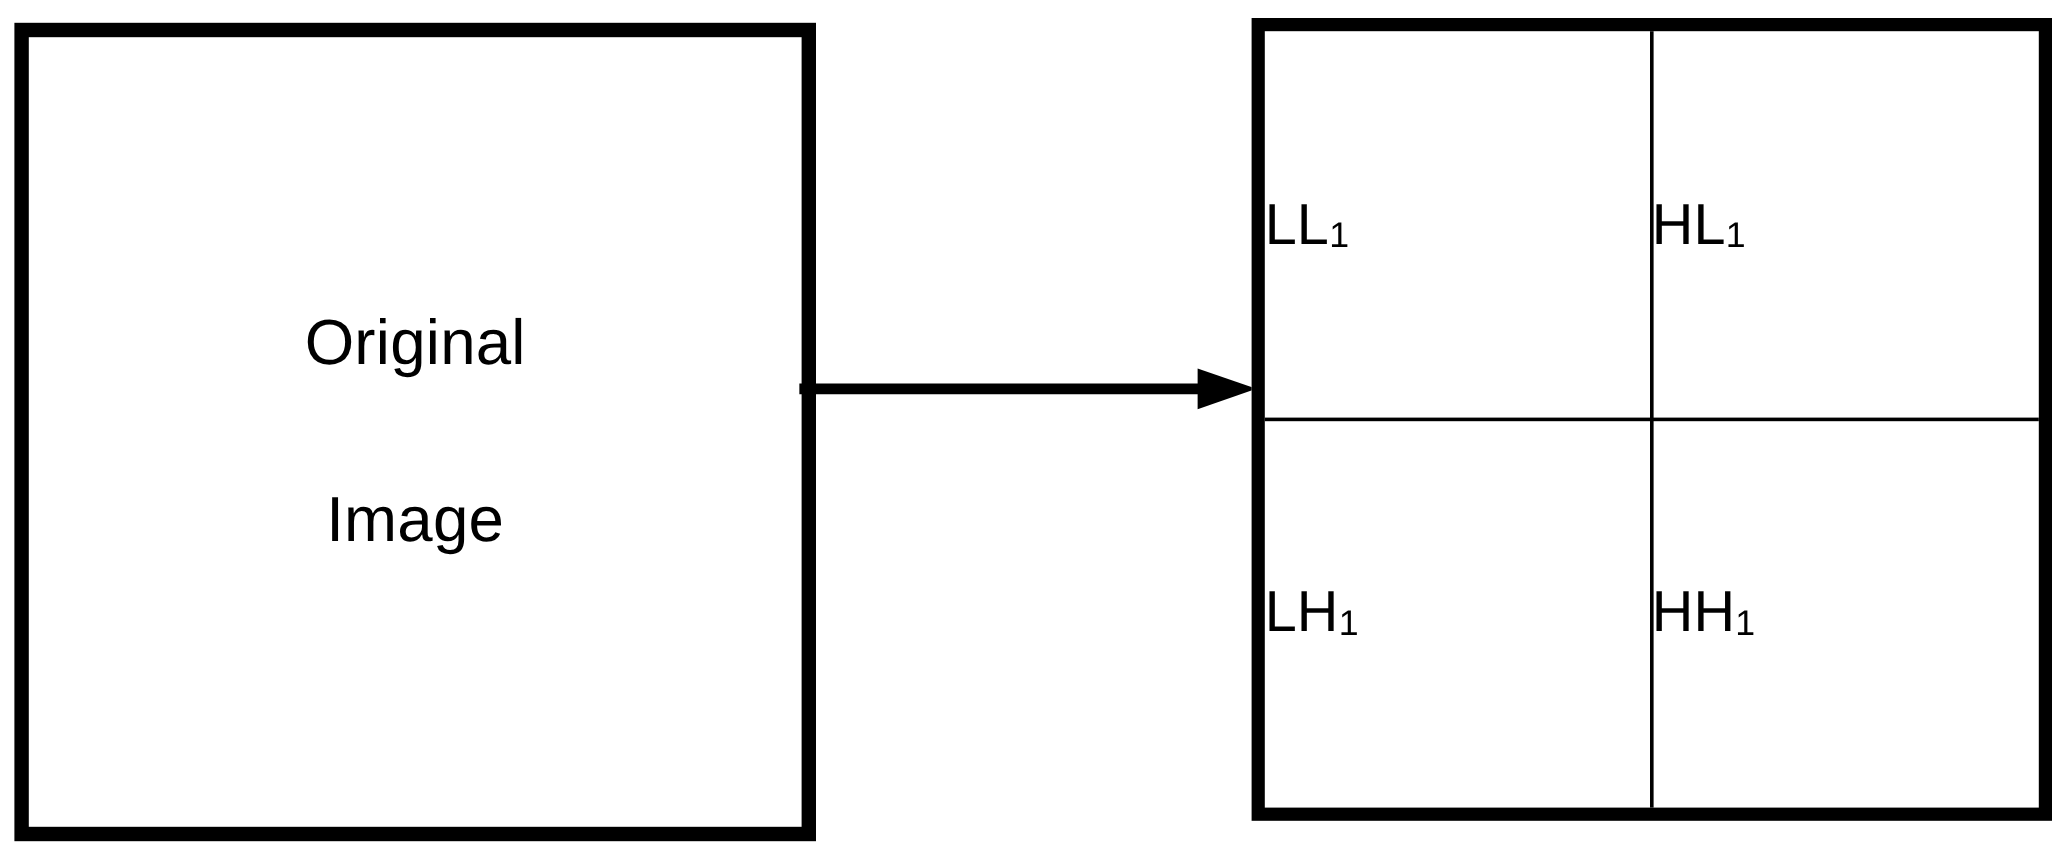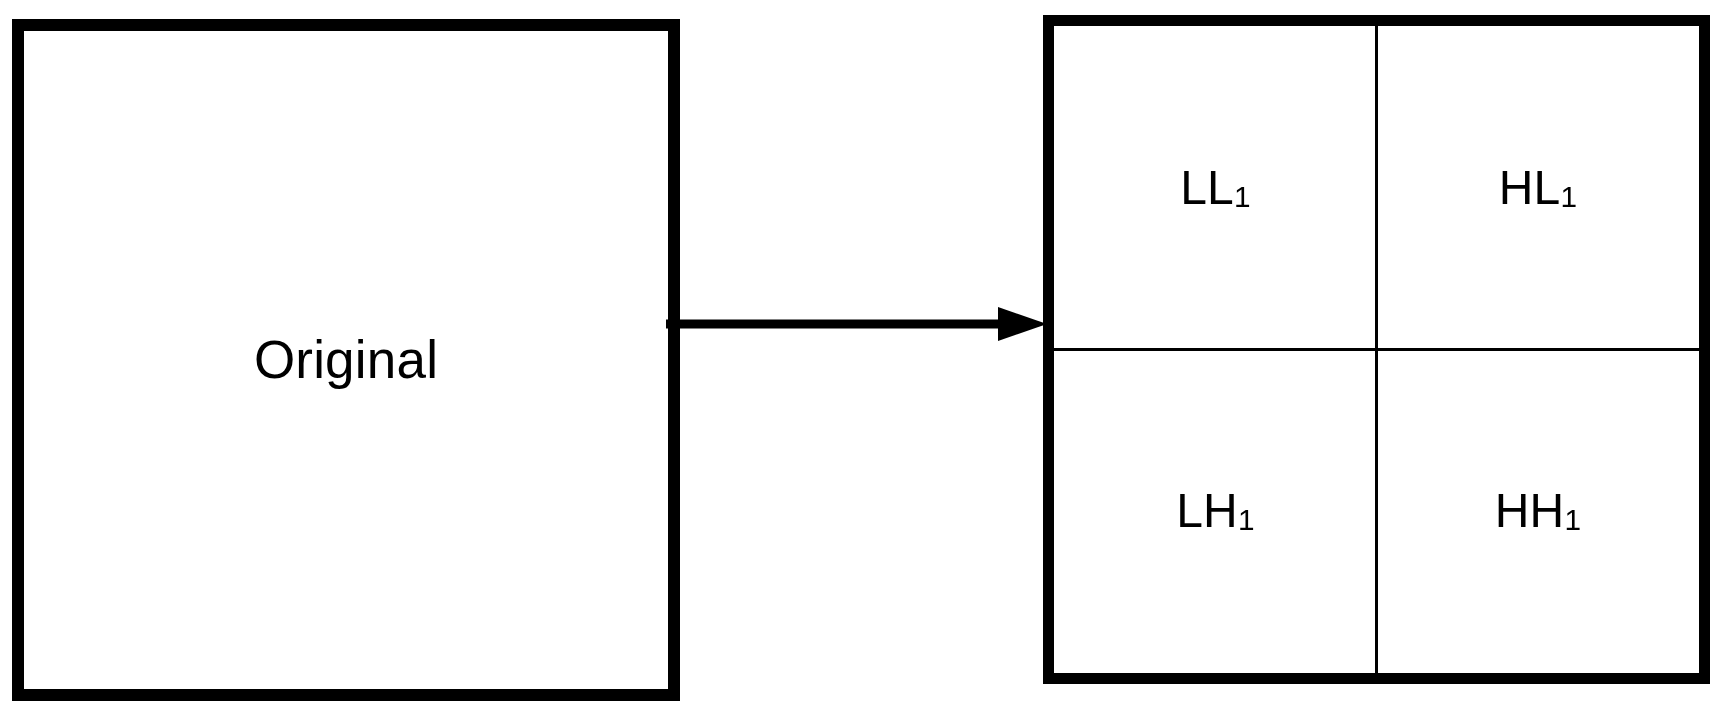--- a/index.html
+++ b/index.html
@@ -96,21 +96,21 @@
     width: 100%;
     height: 100%;
     display: grid;
     grid-template-columns: 1fr 1fr;
     grid-template-rows: 1fr 1fr;
   }
   .subband-cell {
     position: relative;
     display: flex;
     align-items: center;
-    justify-content: center;
+    justify-content: flex-start;
     font-size: 48px;
     line-height: 1;
     color: #000000;
     white-space: nowrap;
   }
   .subband-cell .sub {
     font-size: 0.62em;
     vertical-align: baseline;
     position: relative;
     top: 0.30em;
@@ -137,20 +137,21 @@
   }
 </style>
 </head>
 <body>
 
 <div id="diagram-canvas">
 
   <div class="original-box"></div>
   <div class="original-label-stack">
     <div class="original-line">Original</div>
+    <div class="original-line">Image</div>
   </div>
 
   <div class="arrow-group">
     <svg class="arrow-svg" width="382" height="40" viewBox="0 0 382 40">
       <line x1="0" y1="20" x2="345" y2="20" stroke="#000000" stroke-width="9"></line>
       <polygon points="332,3 381,20 332,37" fill="#000000"></polygon>
     </svg>
   </div>
 
   <div class="subband-box">

